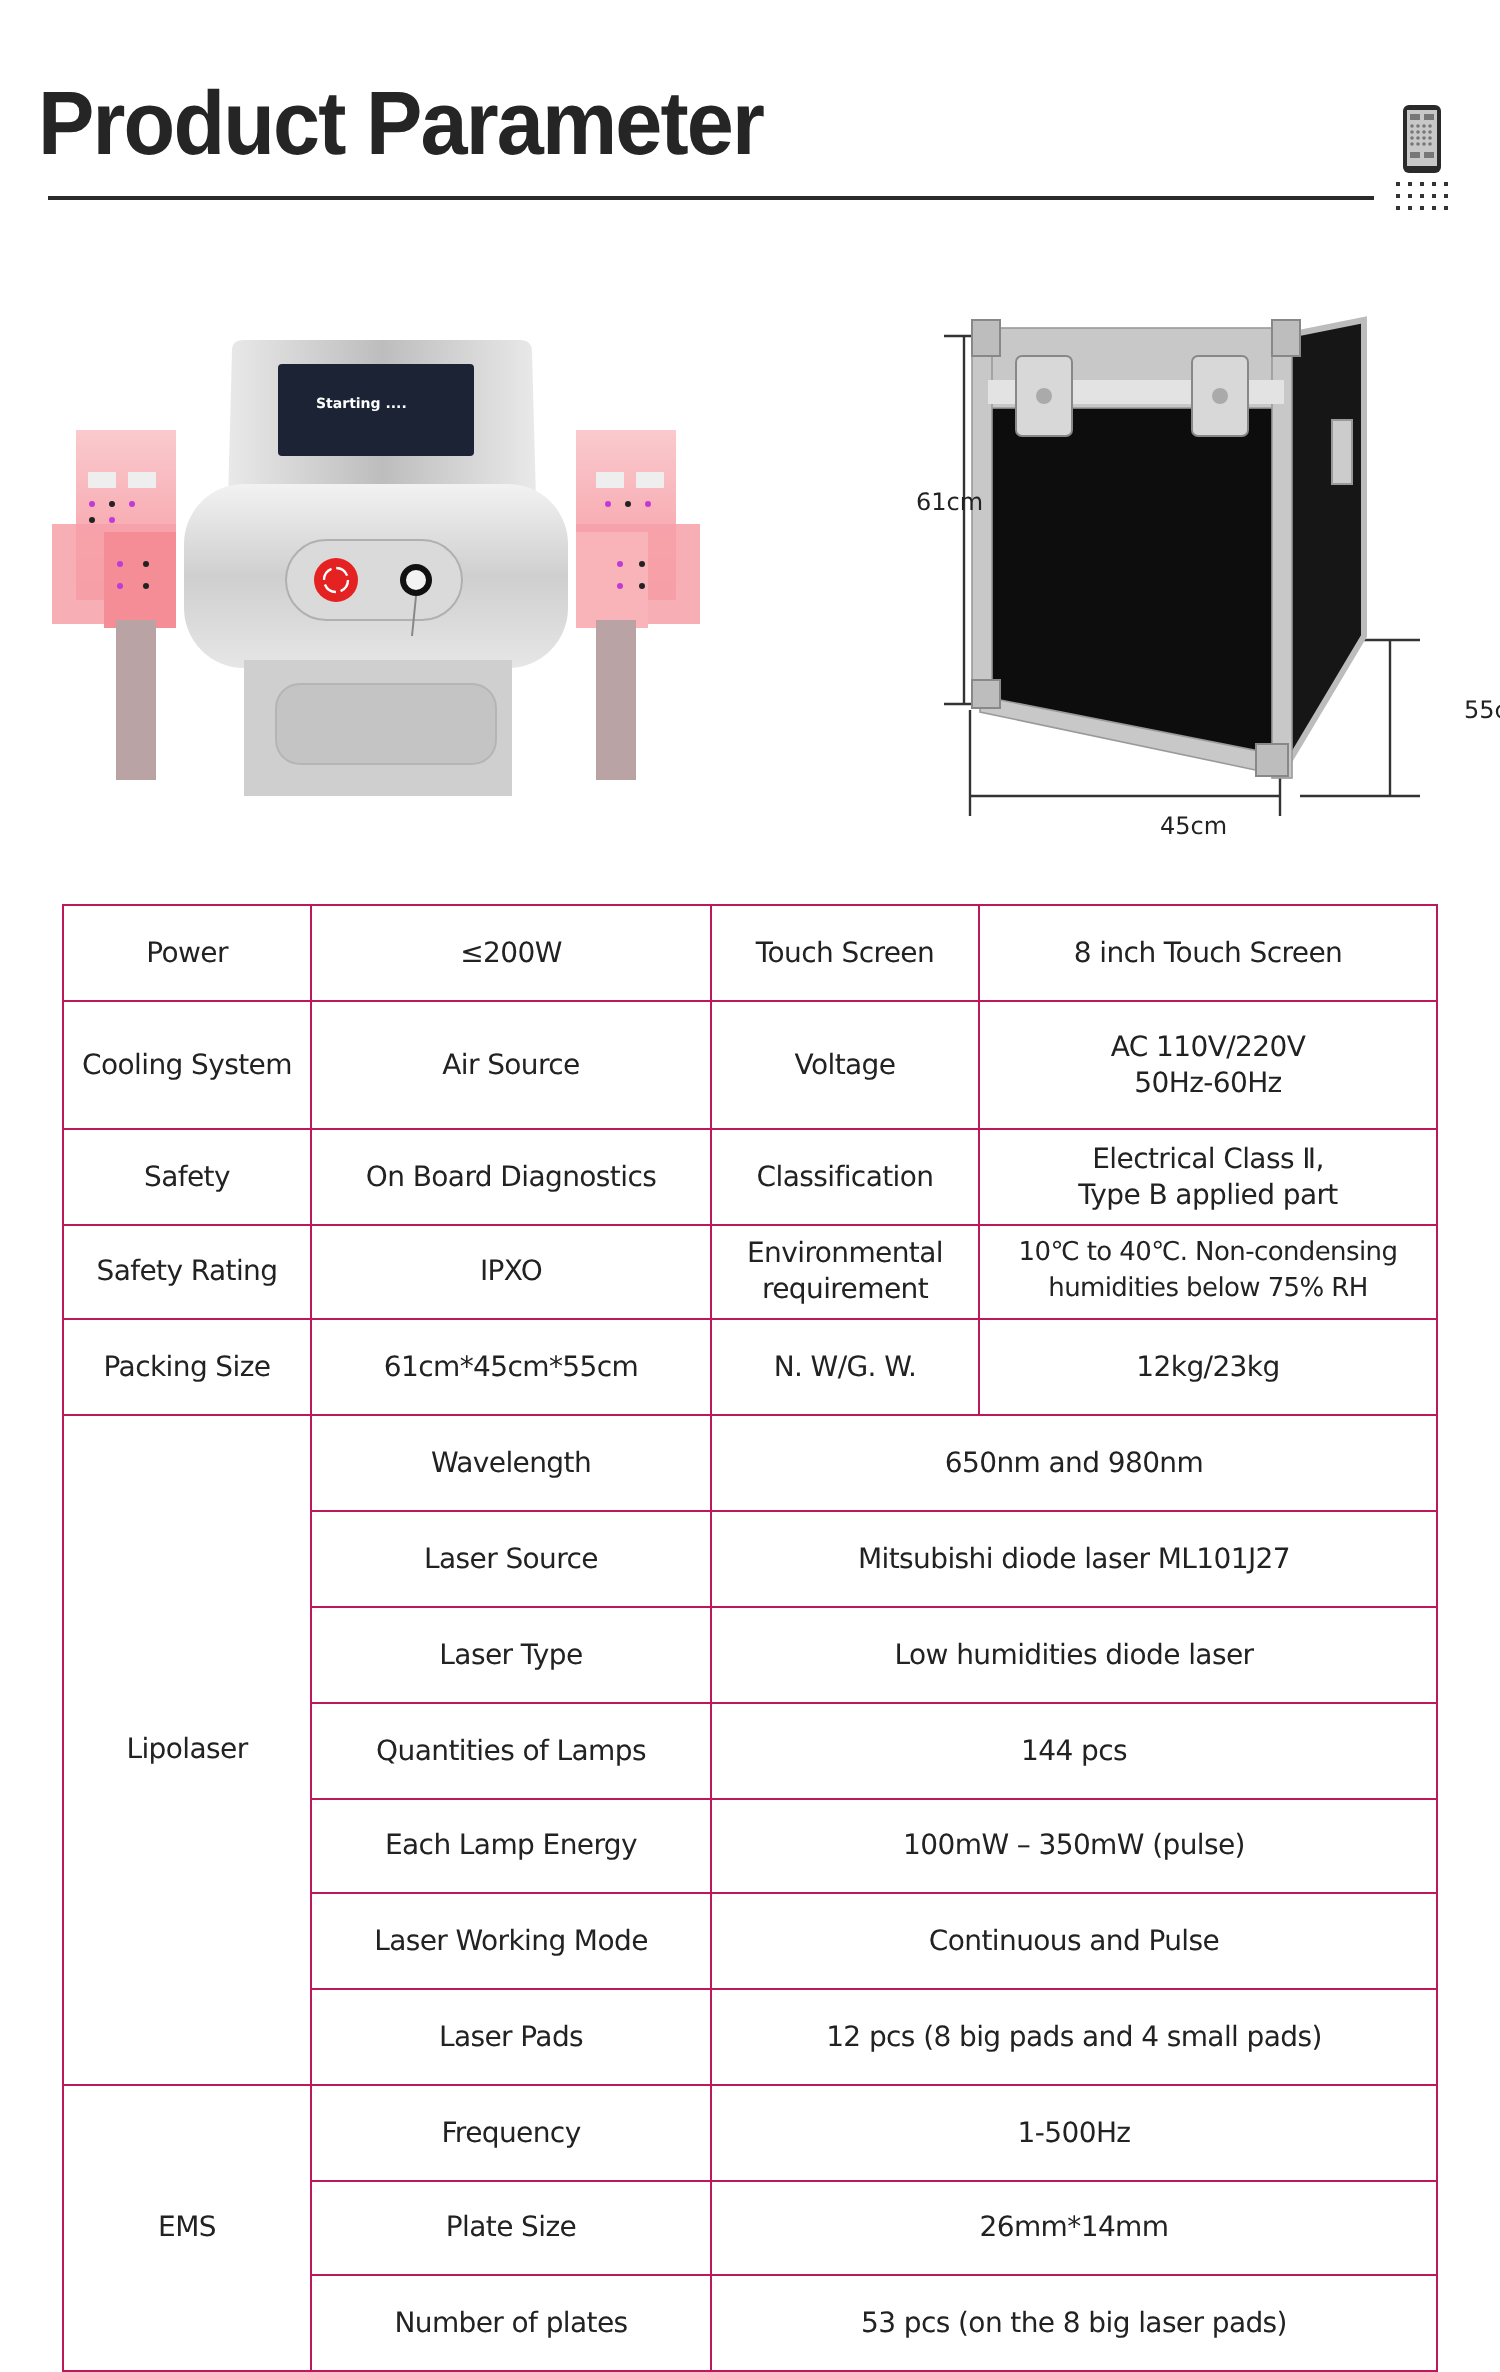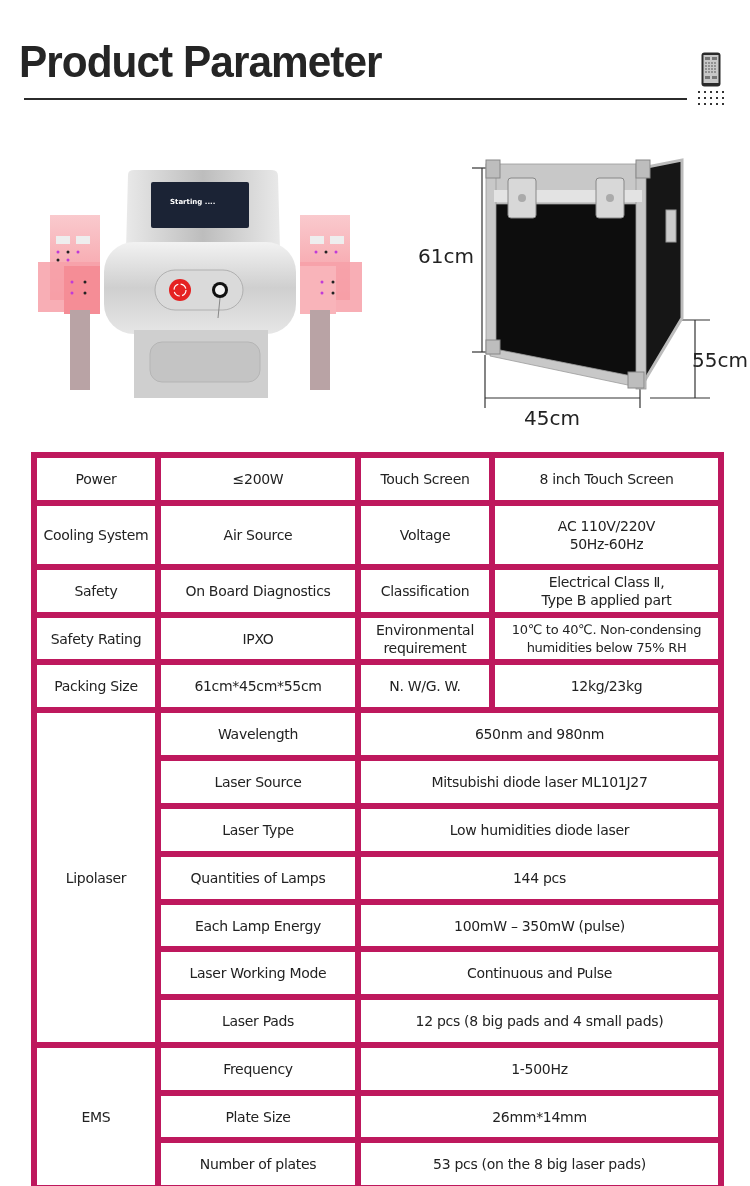--- a/index.html
+++ b/index.html
@@ -11,32 +11,32 @@
     position: absolute; left: 19px; top: 36px;
     font-family: "Liberation Sans", "DejaVu Sans", sans-serif;
     font-weight: bold; font-size: 45px; letter-spacing: -1px;
     color: #252525; transform: scaleX(0.94); transform-origin: left center;
   }
   .title-rule { position: absolute; left: 24px; top: 98px; width: 663px; height: 2px; background: #2b2b2b; }
   .phone-icon { position: absolute; left: 701px; top: 52px; width: 20px; height: 35px; }
   .dots-icon { position: absolute; left: 697px; top: 90px; width: 28px; height: 16px; }
 
   
-  .device { position: absolute; left: 30px; top: 160px; width: 340px; height: 250px; }
+  .device { position: absolute; left: 18px; top: 160px; width: 340px; height: 250px; }
   .case-area { position: absolute; left: 410px; top: 150px; width: 340px; height: 280px; }
-  .dim-label { position: absolute; font-size: 20px; color: #222; font-family: "DejaVu Sans", sans-serif; }
+  .dim-label { position: absolute; font-size: 12px; color: #222; font-family: "DejaVu Sans", sans-serif; margin-left: 40px; }
 
   
   table.spec {
     position: absolute; left: 31px; top: 452px; width: 687px;
     border-collapse: collapse; table-layout: fixed;
     font-family: "DejaVu Sans", sans-serif; font-size: 14px; color: #222;
   }
   table.spec td {
-    border: 6px solid #be185d; text-align: center; vertical-align: middle;
+    border: 1px solid #be185d; text-align: center; vertical-align: middle;
     line-height: 18px; padding: 0 2px; letter-spacing: -0.3px;
   }
   .nowrap { white-space: nowrap; }
 </style>
 </head>
 <body>
 
 <div class="title">Product Parameter</div>
 <div class="title-rule"></div>
 
@@ -194,21 +194,21 @@
       <circle cx="200" cy="48" r="4" fill="#aaa"></circle>
 
     <g fill="#bdbdbd" stroke="#888">
       <rect x="76" y="190" width="14" height="14"></rect>
       <rect x="218" y="222" width="16" height="16"></rect>
       <rect x="226" y="10" width="14" height="18"></rect>
       <rect x="76" y="10" width="14" height="18"></rect>
     </g>
   </svg>
   <div class="dim-label" style="left:8px;top:94px">61cm</div>
-  <div class="dim-label" style="left:114px;top:256px">45cm</div>
+  <div class="dim-label" style="left:130px;top:256px">45cm</div>
   <div class="dim-label" style="left:282px;top:198px">55cm</div>
 </div>
 
 <table class="spec">
   <colgroup>
     <col style="width:124px">
       <col style="width:200px">
       <col style="width:134px">
       <col style="width:229px">
   </colgroup>

